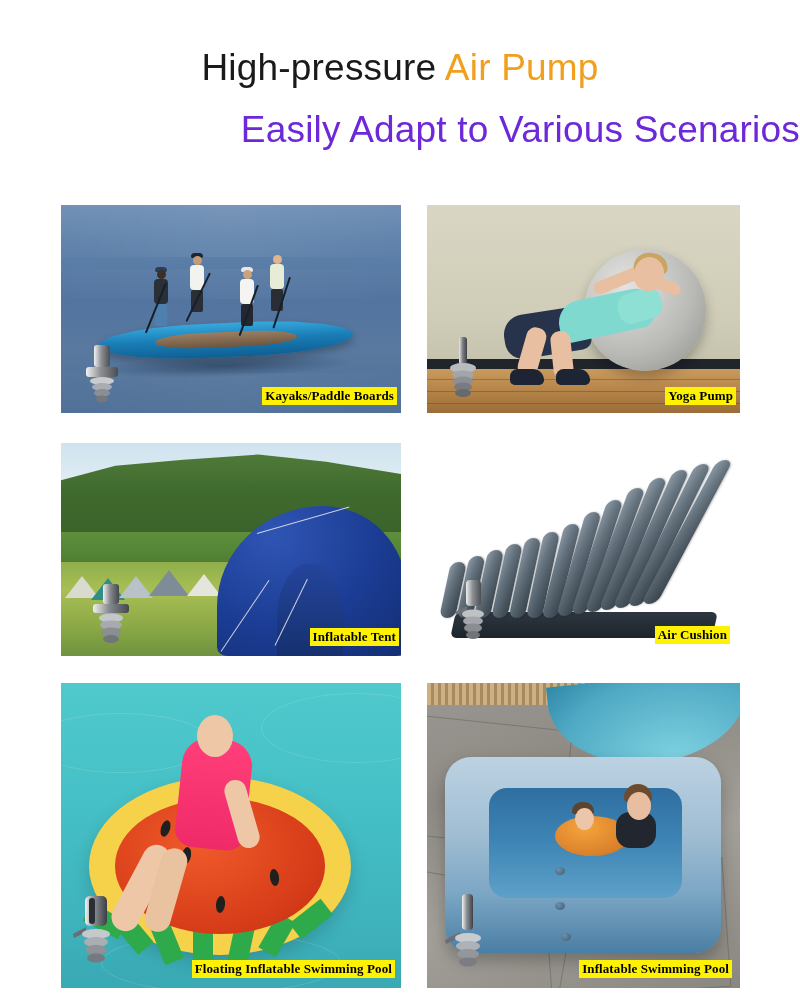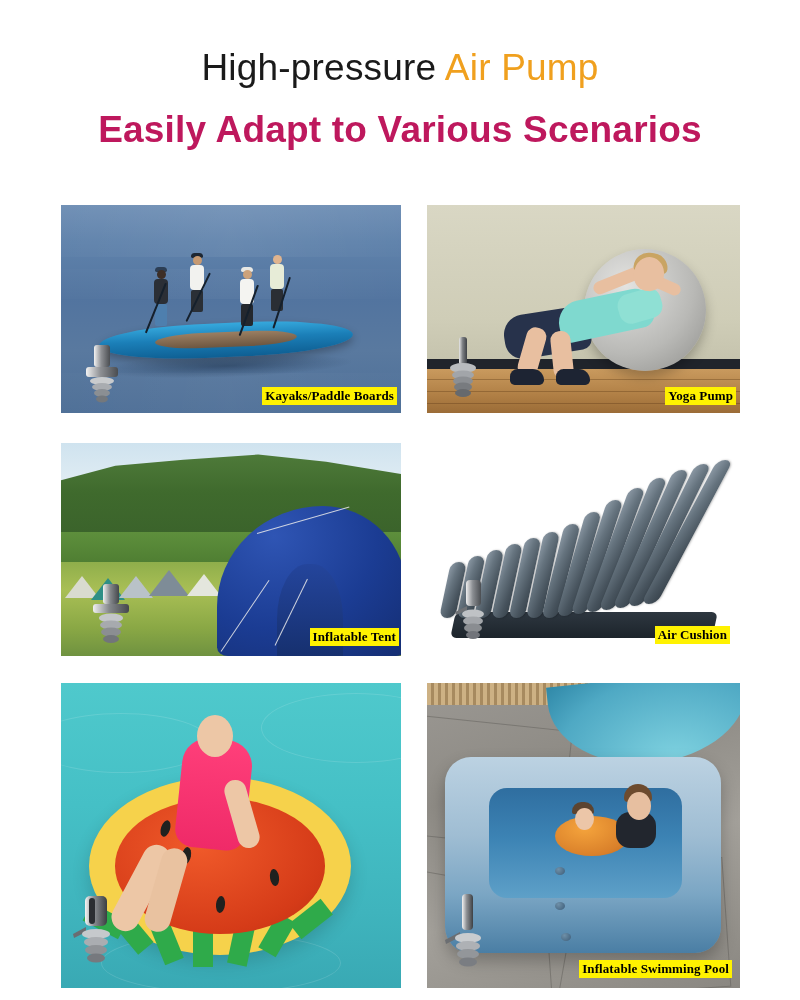--- a/index.html
+++ b/index.html
@@ -12,22 +12,22 @@
   .page { position: relative; width: 800px; height: 1000px; background: #fff; }
 
   
   .headline { position: absolute; left: 0; top: 44px; width: 800px; text-align: center; }
   .headline .line1 {
     font-size: 37px; line-height: 48px; color: #1a1a1a; font-weight: 400;
     letter-spacing: .2px; white-space: nowrap;
   }
   .headline .accent { color: #F0A01E; }
   .headline .line2 {
-    margin-top: 14px; font-size: 37px; line-height: 48px; color: #be185d;
-    font-weight: 700; letter-spacing: .2px; white-space: nowrap;
+    margin-top: 14px; font-size: 37px; line-height: 48px; color: #6d28d9;
+    font-weight: 400; letter-spacing: .2px; white-space: nowrap; text-align: right;
   }
 
   
   .grid { position: absolute; left: 0; top: 0; width: 800px; height: 1000px; }
   .panel { position: absolute; overflow: hidden; background: #dcdcdc; }
 
   .p1 { left: 61px;  top: 205px; width: 340px; height: 208px; }
   .p2 { left: 427px; top: 205px; width: 313px; height: 208px; }
   .p3 { left: 61px;  top: 443px; width: 340px; height: 213px; }
   .p4 { left: 427px; top: 443px; width: 313px; height: 213px; }
@@ -426,20 +426,21 @@
             </defs>
           <rect x="12" y="2" width="22" height="30" rx="5" fill="url(#g5)"></rect>
           <rect x="16" y="4" width="6" height="26" rx="3" fill="#2b2e32"></rect>
           <path d="M0 40 L13 33 L13 38 L1 44 Z" fill="#6a6d71"></path>
           <ellipse cx="23" cy="40" rx="14" ry="5" fill="#c6c9cc"></ellipse>
           <ellipse cx="23" cy="48" rx="12" ry="5" fill="#aaadb1"></ellipse>
           <ellipse cx="23" cy="56" rx="11" ry="5" fill="#8f9296"></ellipse>
           <ellipse cx="23" cy="64" rx="9" ry="4.5" fill="#76797e"></ellipse>
         </svg>
       </div>
+      <div class="caption">Floating Inflatable Swimming Pool</div>
     </div>
 
     <div class="panel p6">
       <div class="scene">
         <div class="patio"></div>
         <div class="slab" style="left:-10px;top:40px;width:150px;height:120px;transform:rotate(6deg)"></div>
         <div class="slab" style="left:120px;top:180px;width:180px;height:130px;transform:rotate(-4deg)"></div>
         <div class="slab" style="left:-20px;top:200px;width:160px;height:120px;transform:rotate(10deg)"></div>
         <div class="fence"></div>
         <div class="canopy"></div>

